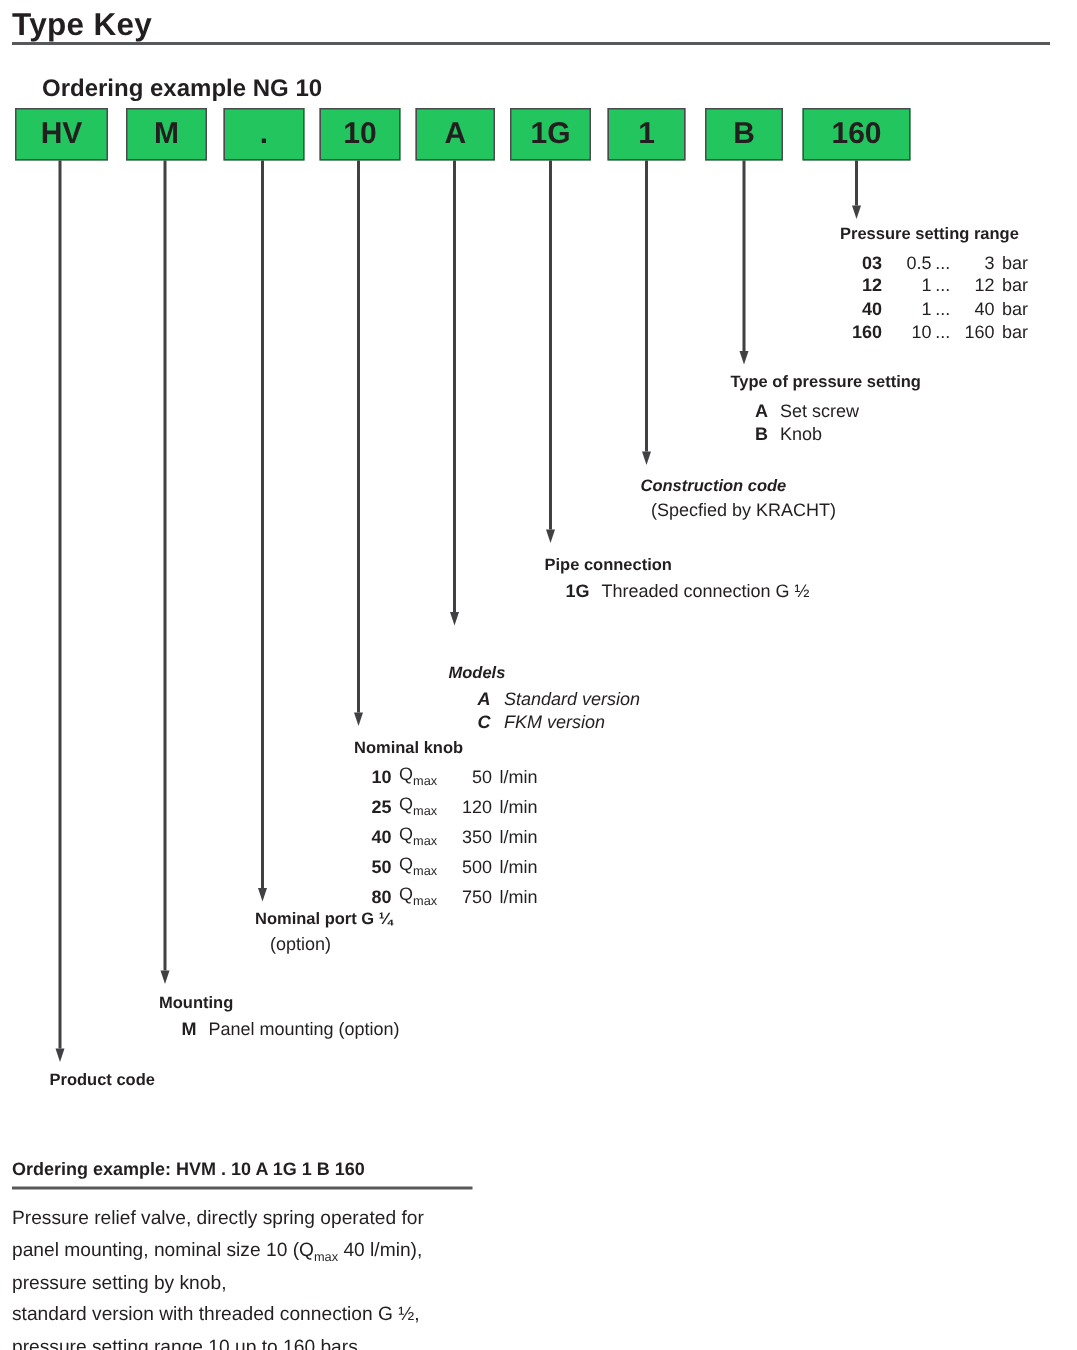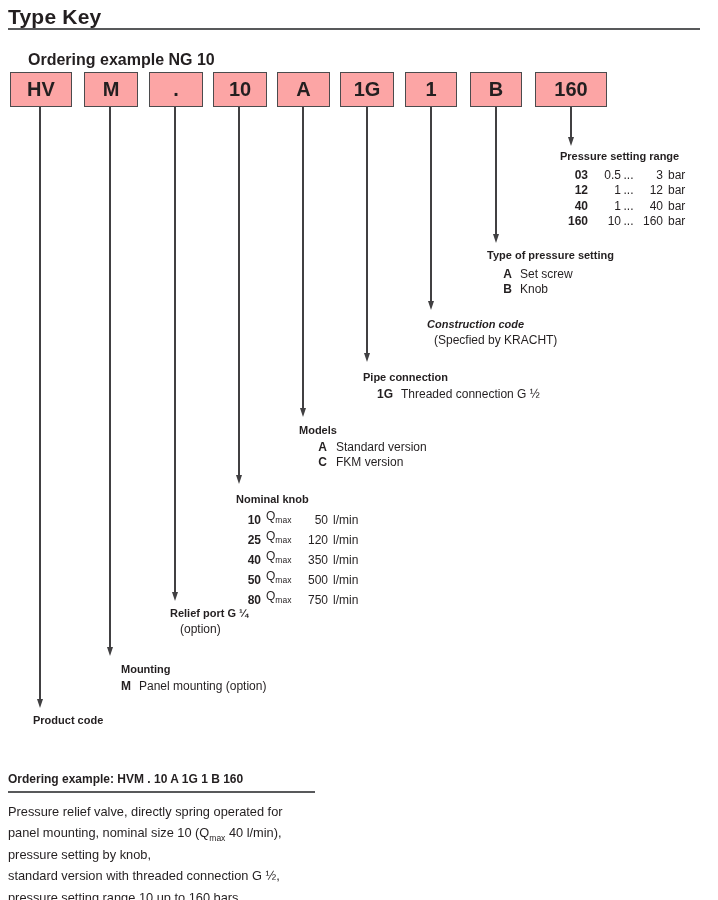--- a/index.html
+++ b/index.html
@@ -10,37 +10,37 @@
   .abs{position:absolute;}
   .nowrap{white-space:nowrap;}
 
   
   .page-title{left:8px;top:5px;font-size:21px;font-weight:bold;letter-spacing:.2px;}
   .title-rule{left:8px;top:28px;width:692px;height:2px;background:#58595b;}
   .ordering-label{left:8px;top:51px;font-size:16px;font-weight:bold;margin-left:20px;}
 
   
   .code-box{
-    top:72px;height:35px;box-sizing:border-box;background:#fca5a5;
+    top:72px;height:35px;box-sizing:border-box;background:#22c55e;
     border:1.5px solid #4b4b4d;display:flex;align-items:center;justify-content:center;
     font-size:20px;font-weight:bold;color:#231f20;
   }
 
   
   .vline{position:absolute;width:1.5px;background:#414042;}
   .ahead{
     position:absolute;width:0;height:0;
     border-left:3.5px solid transparent;border-right:3.5px solid transparent;
     border-top:9px solid #414042;
   }
 
   
   .grp{position:absolute;font-size:12px;line-height:15.3px;white-space:nowrap;}
   .grp-heading{font-size:11px;font-weight:bold;line-height:15px;margin:0 0 4px 0;}
-  .row{display:flex;align-items:flex-end;}
+  .row{display:flex;align-items:center;}
 
   
   .psr-code{width:28px;text-align:right;font-weight:bold;margin-right:9px;}
   .psr-min{width:24px;text-align:right;}
   .psr-dots{width:15px;text-align:center;}
   .psr-max{width:27px;text-align:right;margin-right:5px;}
 
   
   .tps-row{margin-left:13px;}
   .tps-code{width:12px;text-align:right;font-weight:bold;margin-right:8px;}
@@ -162,21 +162,21 @@
   </div>
 
   <div class="grp" style="left:363px;top:370px;">
     <div class="grp-heading" style="margin-bottom:2px;">Pipe connection</div>
     <div class="row pc-row">
       <span class="pc-code">1G</span>
       <span>Threaded connection G ½</span>
     </div>
   </div>
 
-  <div class="grp" style="left:299px;top:423px;">
+  <div class="grp" style="left:299px;top:442px;font-style:italic;">
     <div class="grp-heading" style="margin-bottom:2px;">Models</div>
     <div class="row md-row">
       <span class="md-code">A</span>
       <span>Standard version</span>
     </div>
     <div class="row md-row">
       <span class="md-code">C</span>
       <span>FKM version</span>
     </div>
   </div>
@@ -209,26 +209,26 @@
     </div>
     <div class="row ns-row">
       <span class="ns-code">80</span>
       <span class="ns-q"><span>Q</span><sub>max</sub></span>
       <span class="ns-val">750</span>
       <span>l/min</span>
     </div>
   </div>
 
   <div class="grp" style="left:170px;top:606px;">
-    <div class="grp-heading" style="margin-bottom:1px;">Relief port G ¼</div>
+    <div class="grp-heading" style="margin-bottom:1px;">Nominal port G ¼</div>
     <div class="rp-note">(option)</div>
   </div>
 
   <div class="grp" style="left:106px;top:662px;">
-    <div class="grp-heading" style="margin-bottom:2px;margin-left:15px;">Mounting</div>
+    <div class="grp-heading" style="margin-bottom:2px;">Mounting</div>
     <div class="row mt-row">
       <span class="mt-code">M</span>
       <span>Panel mounting (option)</span>
     </div>
   </div>
 
   <div class="grp" style="left:33px;top:713px;text-align:center;">
     <div class="grp-heading">Product code</div>
   </div>
 

